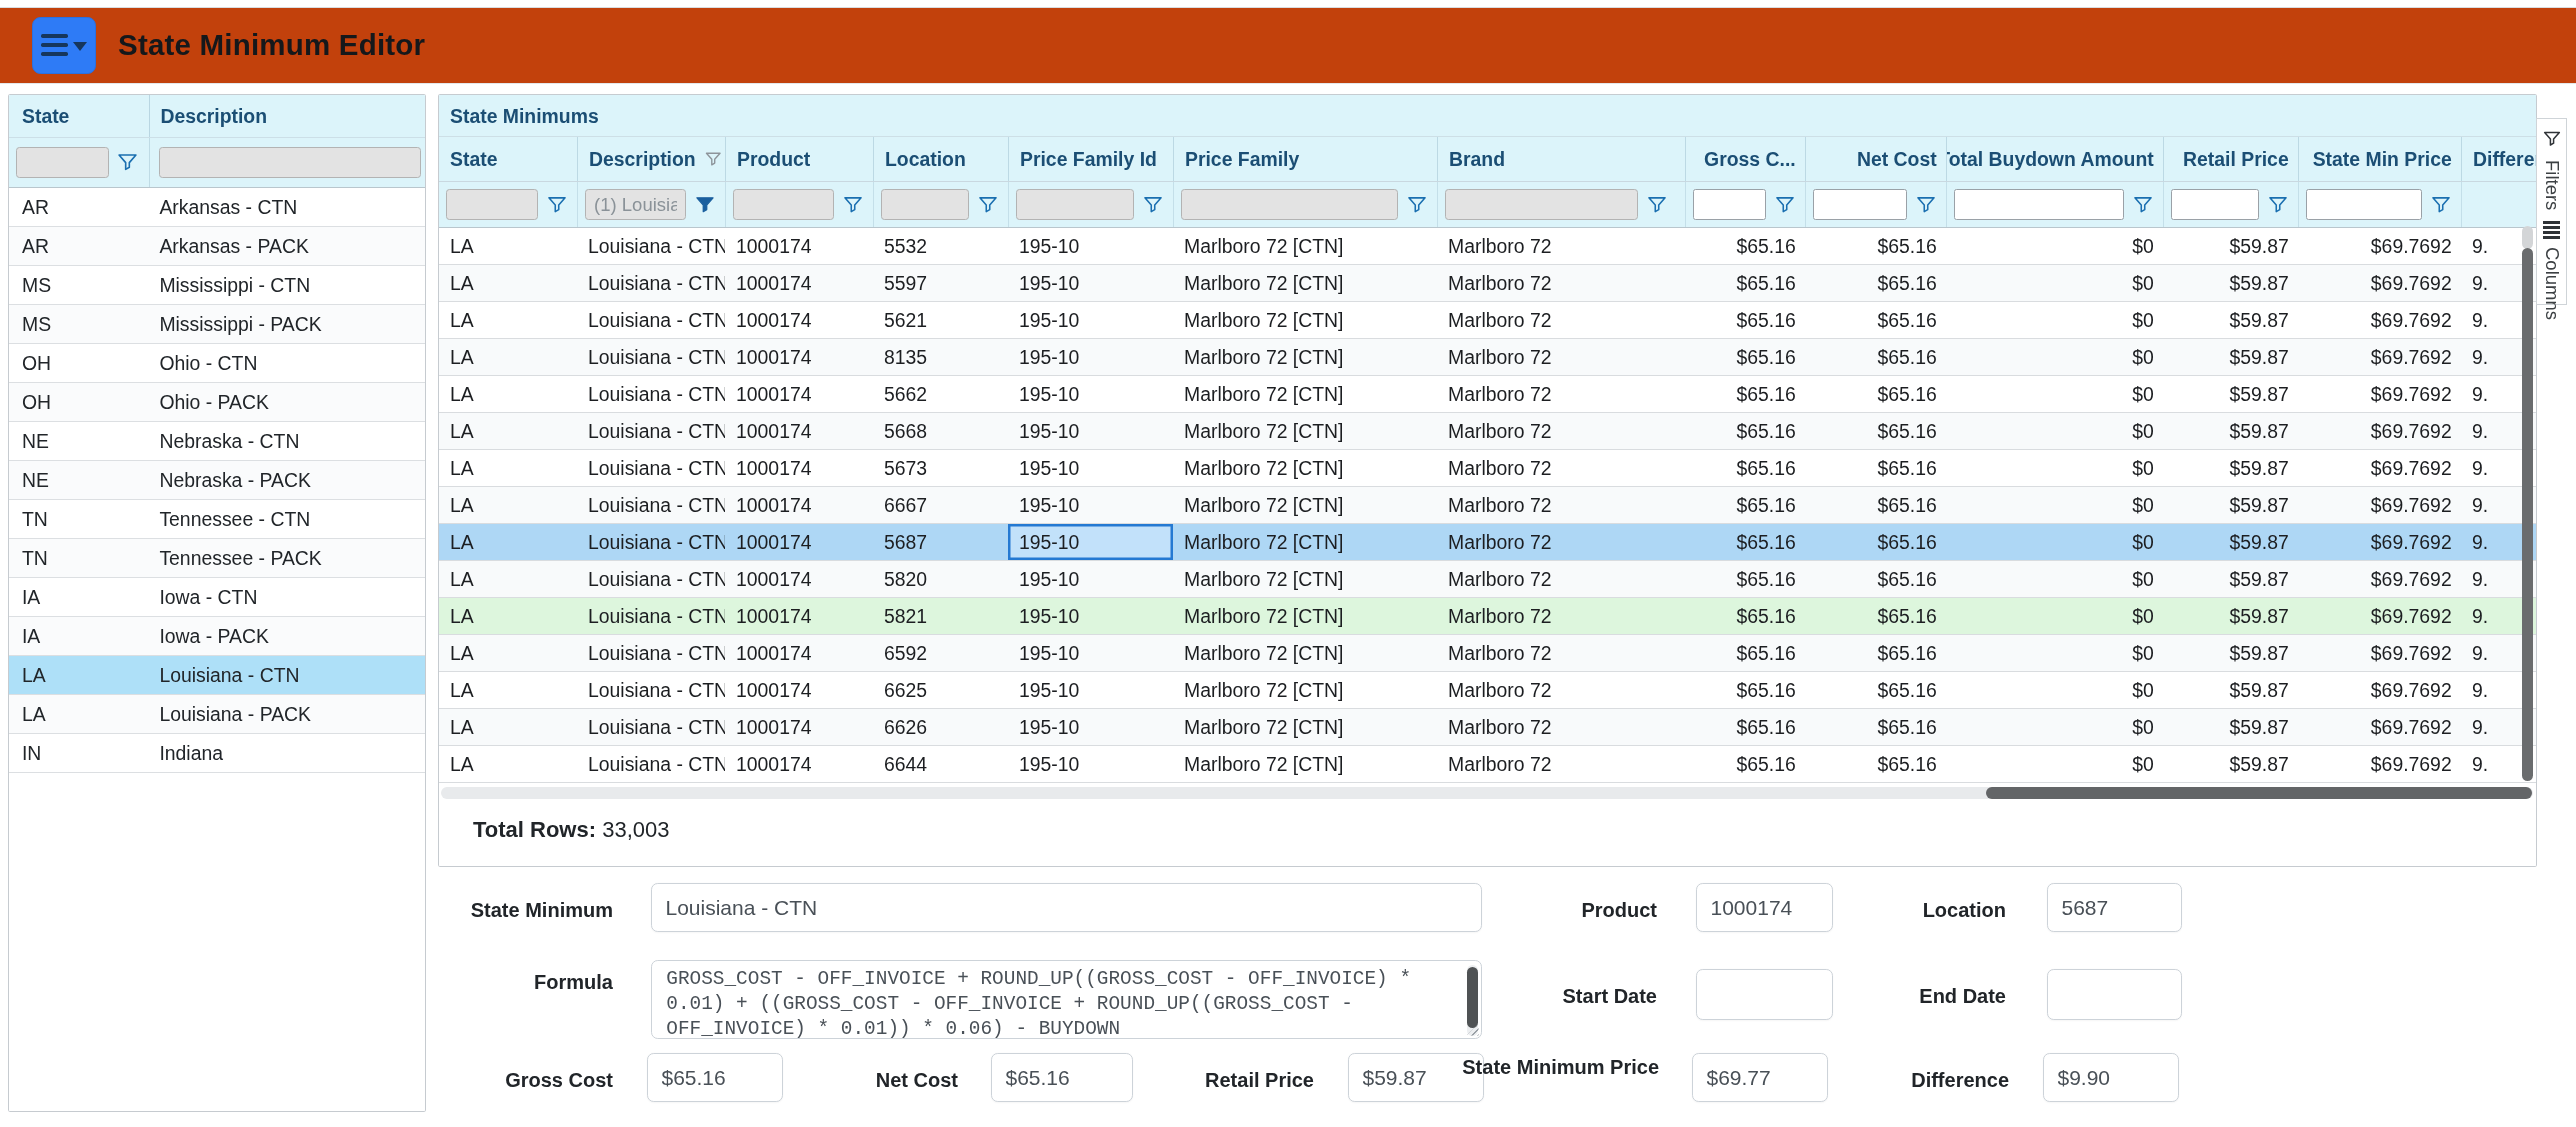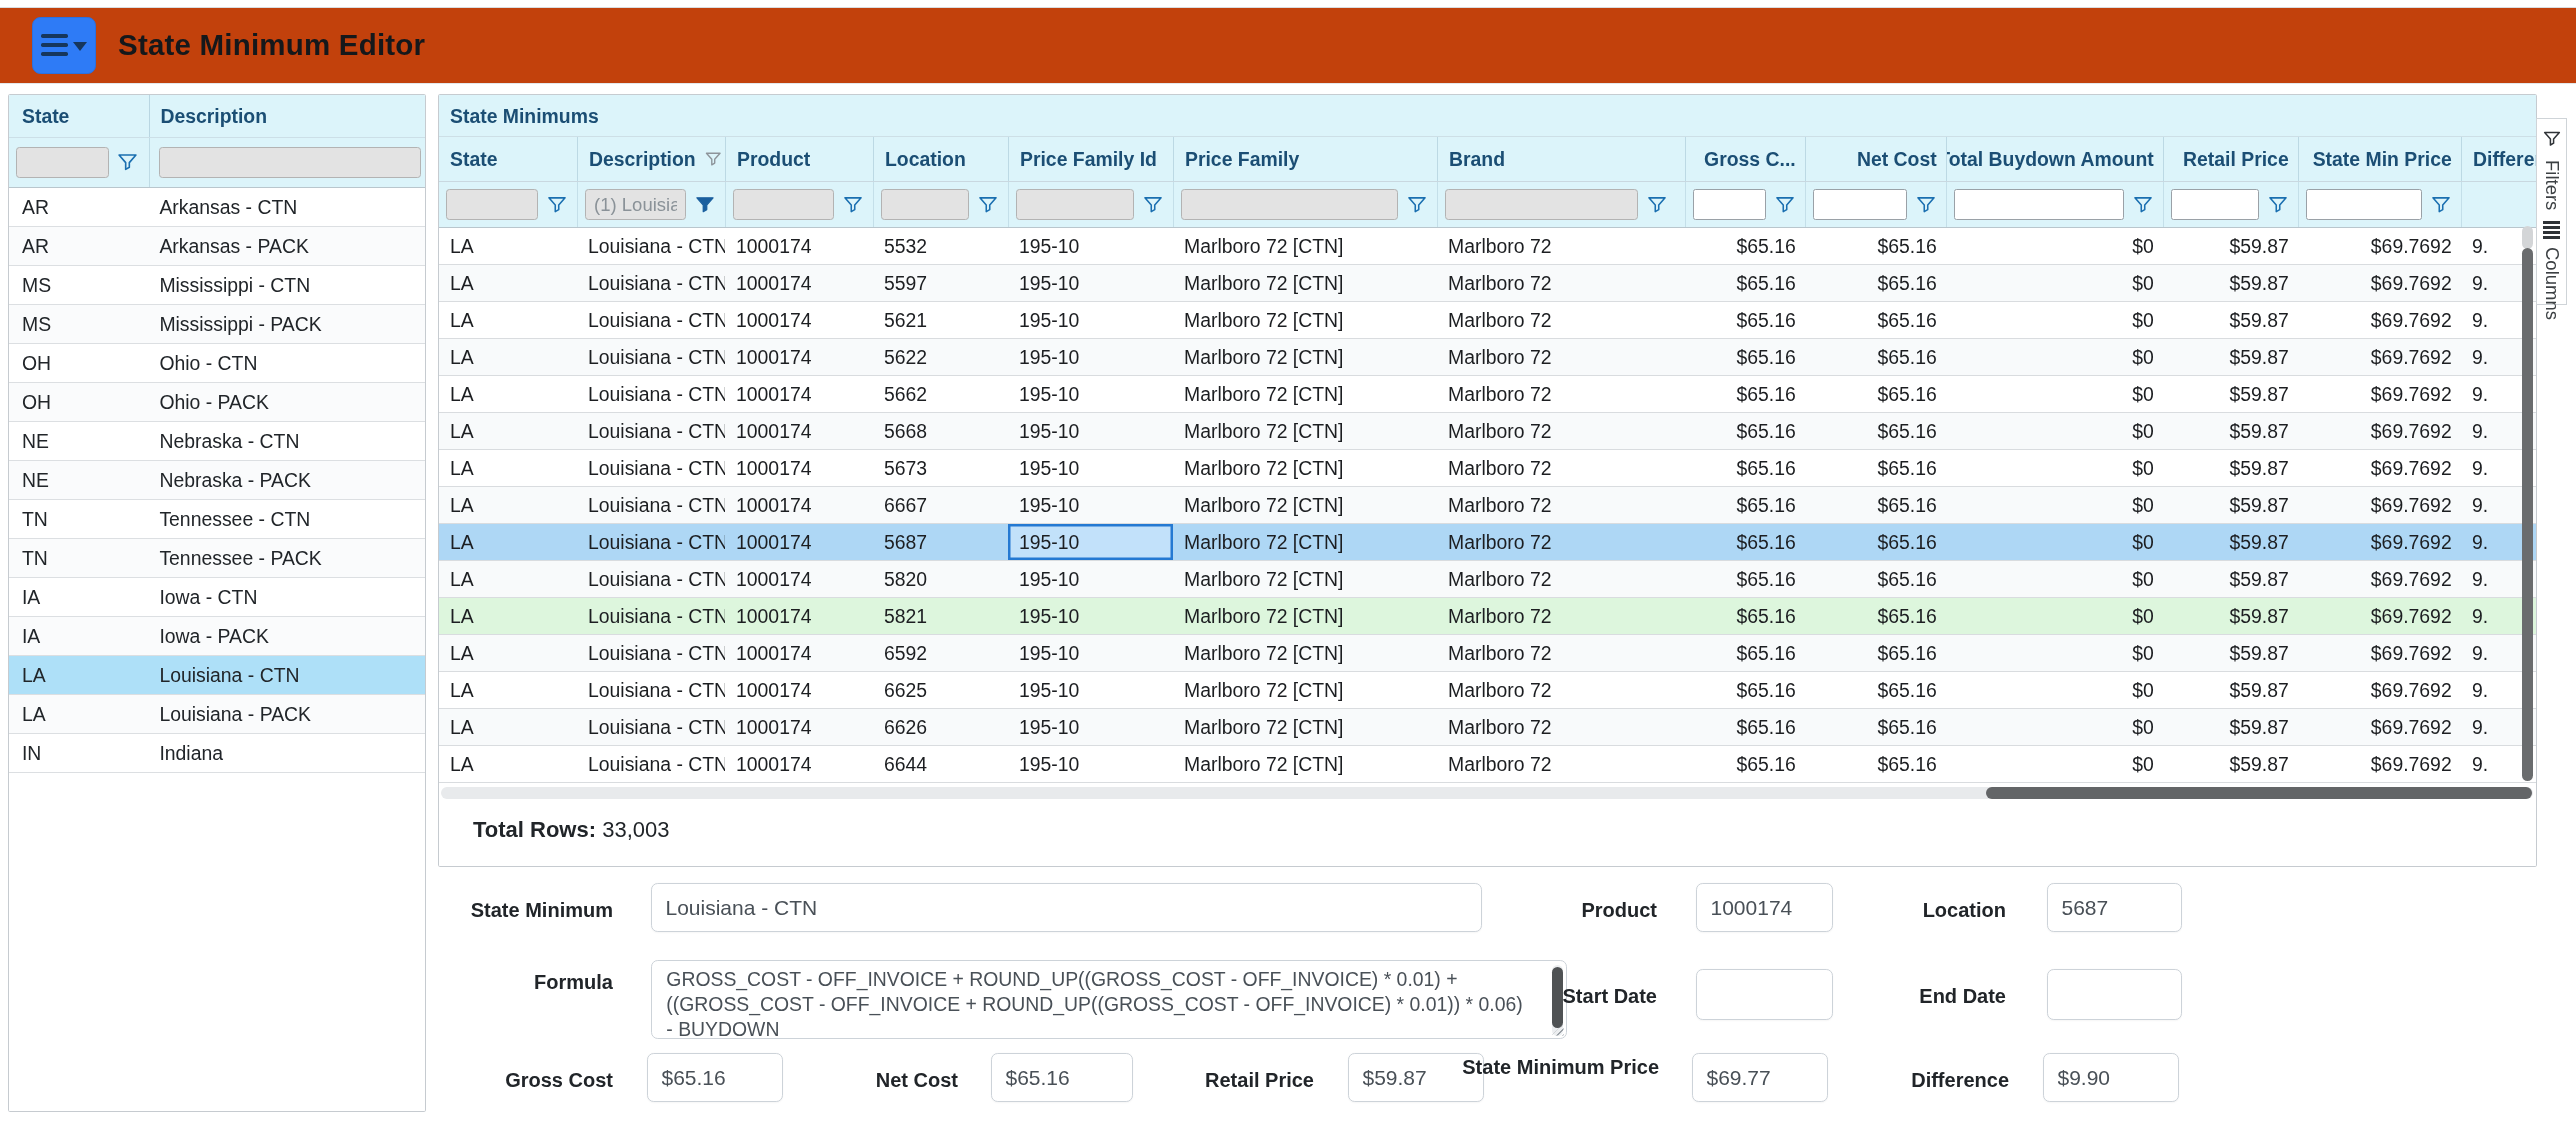--- a/index.html
+++ b/index.html
@@ -135,24 +135,24 @@
   .cols-ic i { display: block; width: 17px; height: 2.5px; background: #2f3337; }
 
   
   .fg-label { position: absolute; text-align: right; font-size: 20px; font-weight: 700; color: #212529; line-height: 25px; }
   .fg-input {
     position: absolute; background: #fff; border: 0.8px solid #cdd3d9; border-radius: 6.7px;
     font-family: "Liberation Sans", sans-serif; font-size: 21px; color: #495057;
     padding: 0 13.5px; box-shadow: 0 0.8px 1.7px rgba(0,0,0,.04);
   }
   .formula-box {
-    position: absolute; left: 651px; top: 960px; width: 916px; height: 79px;
+    position: absolute; left: 651px; top: 960px; width: 831px; height: 79px;
     background: #fff; border: 0.8px solid #cdd3d9; border-radius: 6.7px;
     padding: 5.9px 34px 0 14.3px; overflow: hidden;
-    font-size: 19.4px; line-height: 25px; color: #495057;
+    font-size: 19.4px; line-height: 25px; color: #495057; font-family: Liberation Mono, monospace;
   }
   .formula-scroll-track { position: absolute; right: 3.4px; top: 4.2px; width: 11px; height: 71px; background: #eceef0; border-radius: 5.9px; }
   .formula-scroll-thumb { position: absolute; right: 3.4px; top: 5.9px; width: 11px; height: 61px; background: #4f5254; border-radius: 5.9px; }
   .formula-resize {
     position: absolute; right: 2.5px; bottom: 2.5px; width: 11.8px; height: 11.8px;
     background: repeating-linear-gradient(135deg, transparent 0 2.5px, #9aa0a6 2.5px 4.2px);
     clip-path: polygon(100% 0, 100% 100%, 0 100%);
   }
 </style>
 </head>
@@ -447,21 +447,21 @@
         <div class="cell c9 money">$0</div>
         <div class="cell c10 money">$59.87</div>
         <div class="cell c11 money">$69.7692</div>
         <div class="cell c12">9.</div>
       </div>
 
       <div class="g-row" data-hl="">
         <div class="cell c0">LA</div>
         <div class="cell c1">Louisiana - CTN</div>
         <div class="cell c2">1000174</div>
-        <div class="cell c3">5622</div>
+        <div class="cell c3">8135</div>
         <div class="cell c4">195-10</div>
         <div class="cell c5">Marlboro 72 [CTN]</div>
         <div class="cell c6">Marlboro 72</div>
         <div class="cell c7 money">$65.16</div>
         <div class="cell c8 money">$65.16</div>
         <div class="cell c9 money">$0</div>
         <div class="cell c10 money">$59.87</div>
         <div class="cell c11 money">$69.7692</div>
         <div class="cell c12">9.</div>
       </div>

